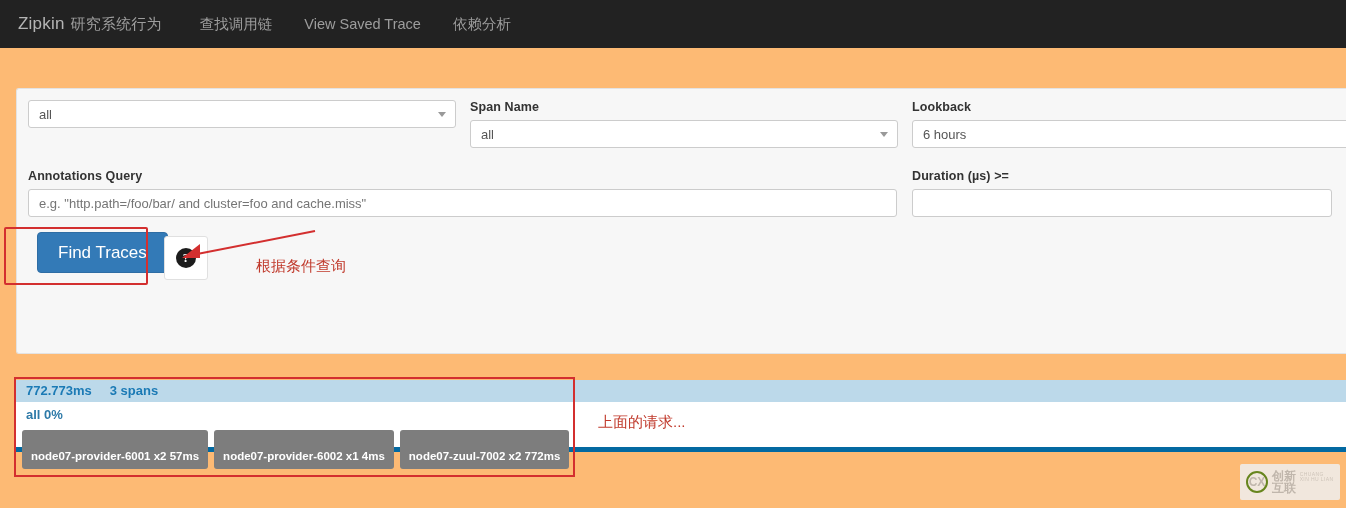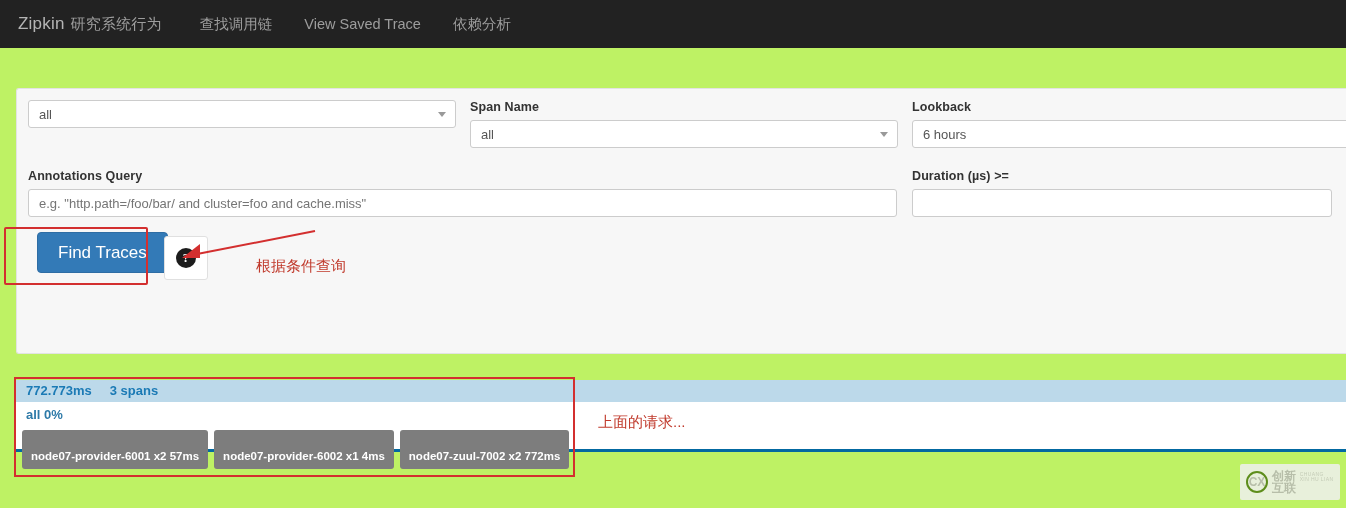--- a/index.html
+++ b/index.html
@@ -3,21 +3,21 @@
 <meta charset="utf-8">
 <style>
   * { box-sizing: border-box; }
   html, body {
     margin: 0; padding: 0;
     width: 1346px; height: 508px;
     background: #ffffff;
     font-family: "Liberation Sans", "DejaVu Sans", sans-serif;
     overflow: hidden;
   }
-  #root { position: relative; width: 1346px; height: 508px; background:#bef264; }
+  #root { position: relative; width: 1346px; height: 508px; background:#fdba74; }
 
   
   .navbar {
     position: absolute; left:0; top:0; width:1346px; height:48px;
     background:#222222;
     display:flex; align-items:center;
   }
   .brand {
     color:#9d9d9d; font-size:17px; padding-left:18px; padding-right:0;
     letter-spacing:.2px; white-space:nowrap;
@@ -91,21 +91,21 @@
   }
   .svc-line { display:flex; align-items:center; gap:8px; margin-top:1px; }
   .badge-all {
     background:#1b92c0; color:#ffffff; font-size:11.5px; font-weight:bold;
     padding:2px 8px 3px; border-radius:3px; line-height:1.2;
   }
 
   
   .trace-row {
     position:absolute; left:16px; top:380px; width:1330px; height:72px;
-    background:#ffffff; border-bottom:3px solid #0369a1; cursor:pointer;
+    background:#ffffff; border-bottom:5px solid #0369a1; cursor:pointer;
   }
   .dur-bar {
     position:absolute; left:0; top:0; width:1330px; height:22px;
     background:#bcd9ea;
   }
   .dur-text {
     position:absolute; left:10px; top:3px; font-size:13px; font-weight:bold;
     color:#1b7ab5; display:flex; gap:18px; white-space:nowrap;
   }
   .pct-text {

